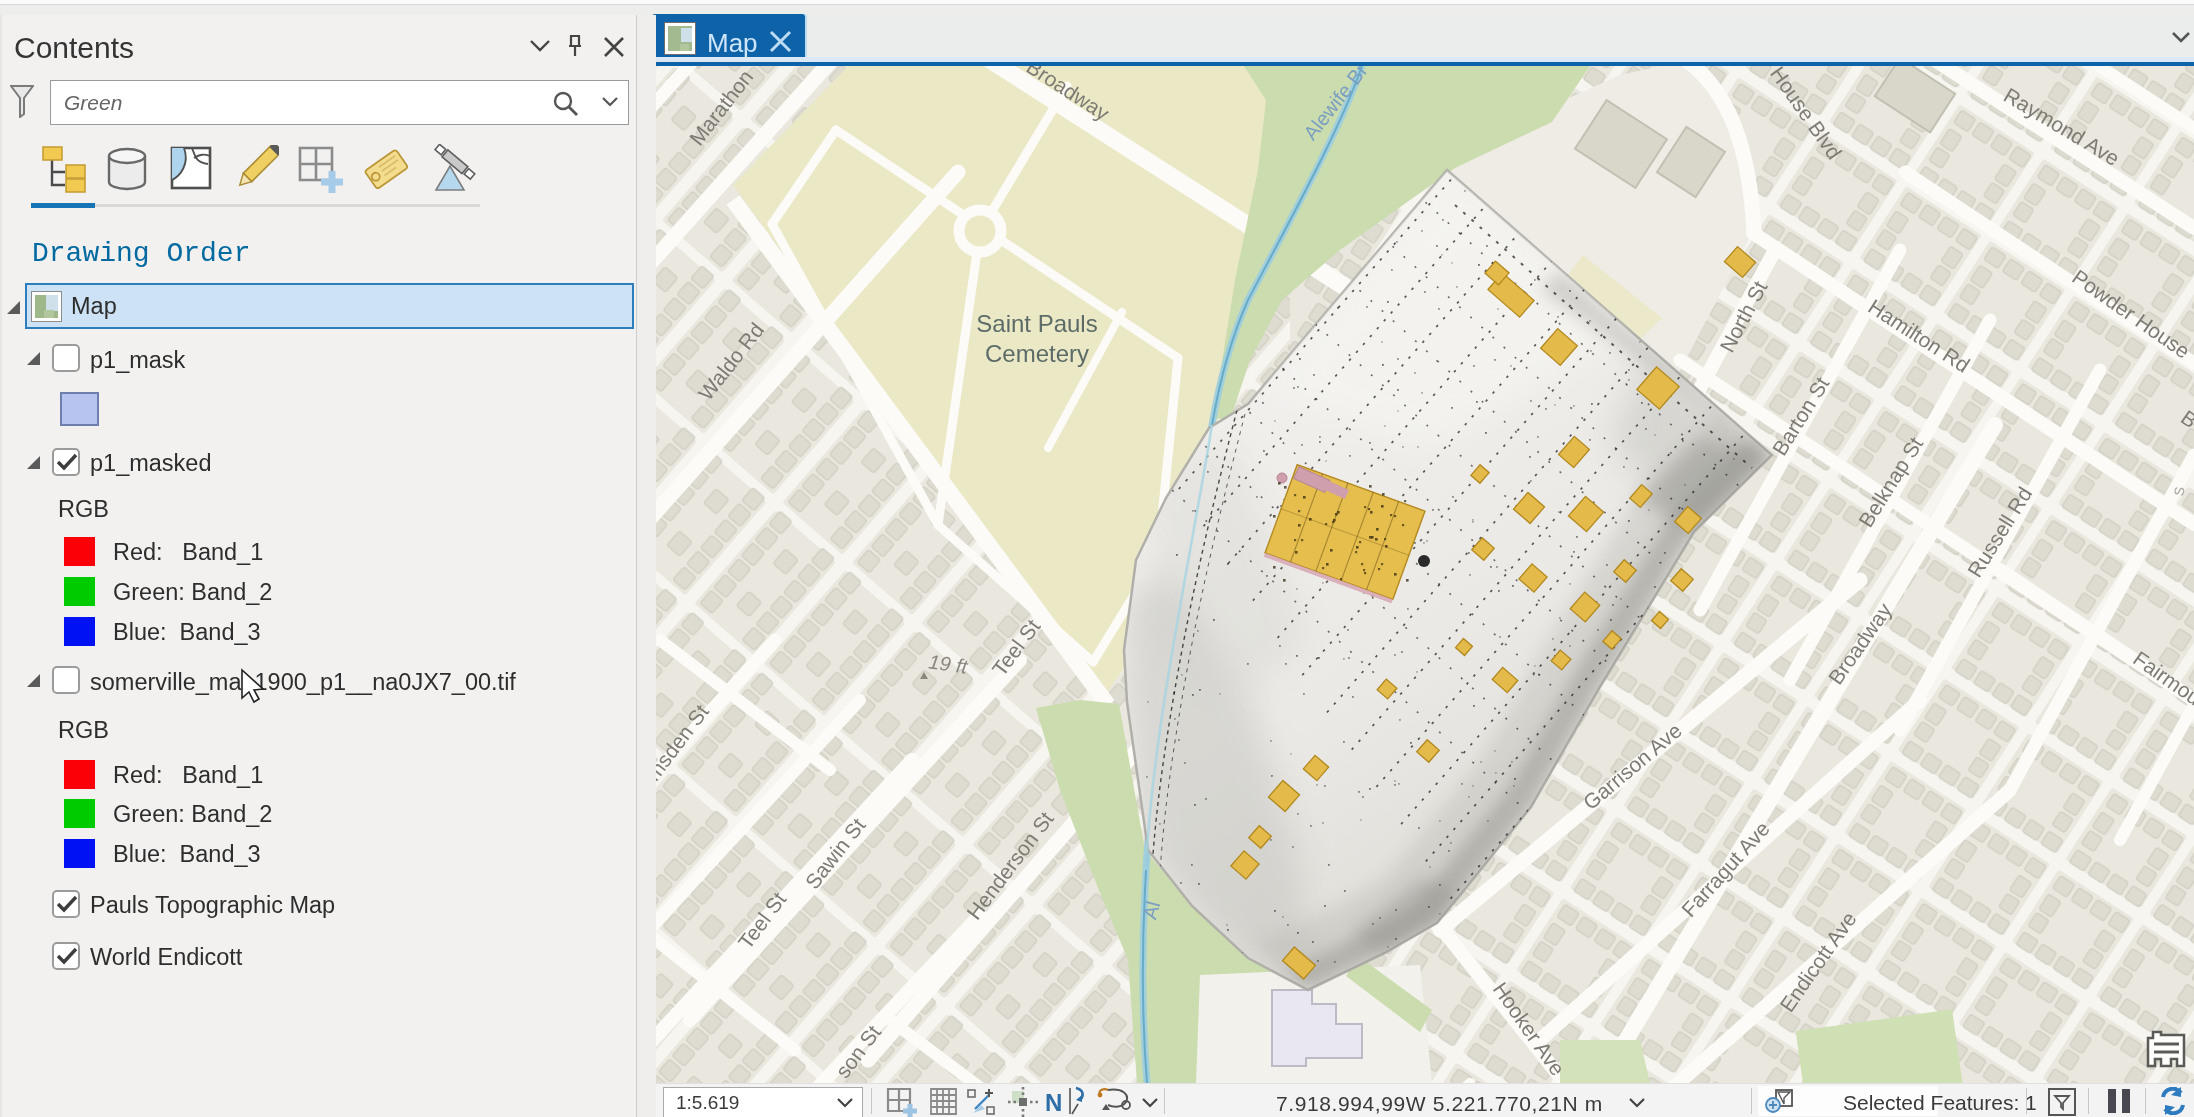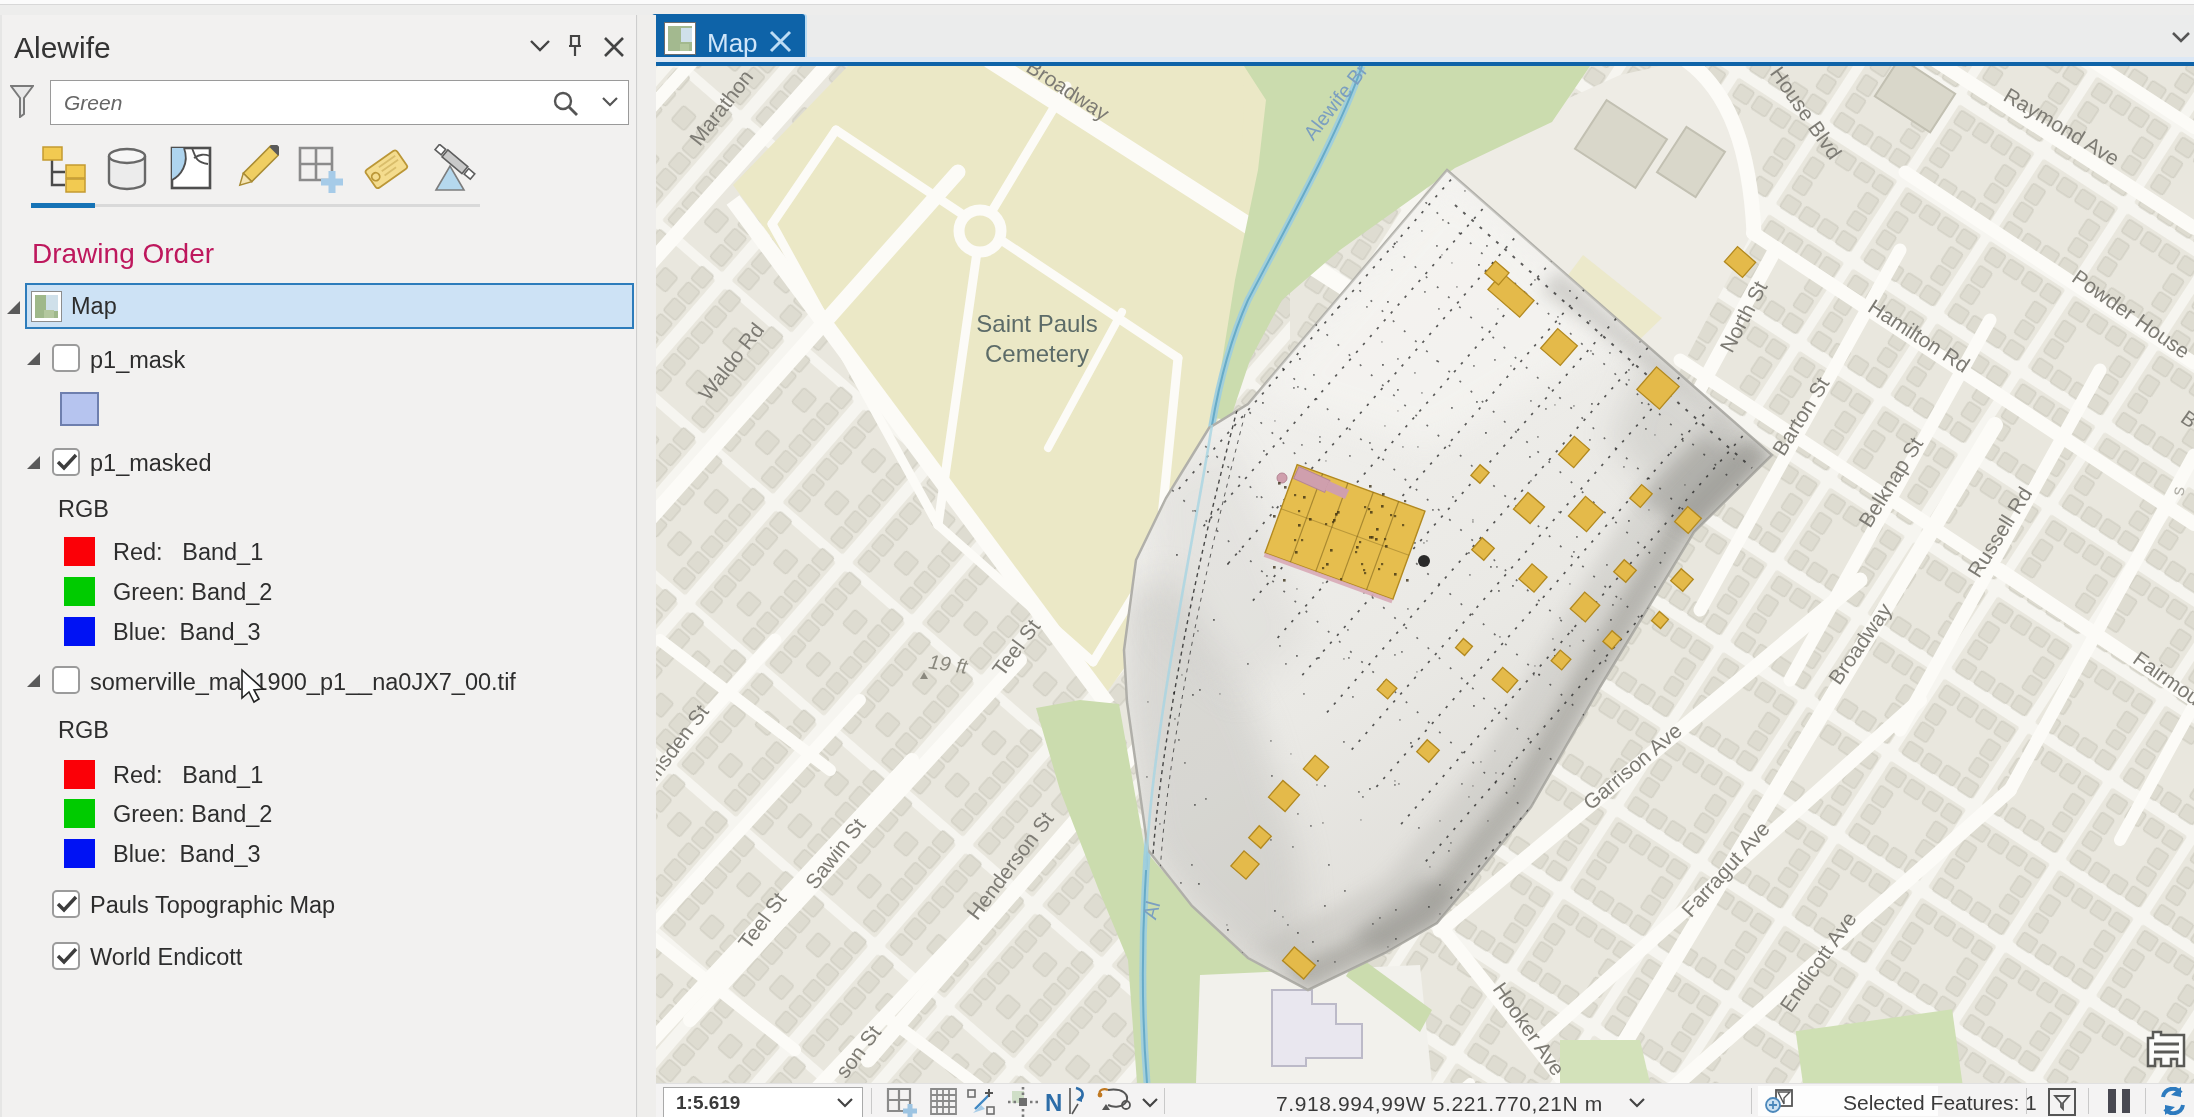--- a/index.html
+++ b/index.html
@@ -8,21 +8,21 @@
 .abs{position:absolute;}
 
 #topstrip{left:0;top:0;width:2194px;height:15px;background:#ededec;border-top:4px solid #fbfbfb;box-shadow:inset 0 1px 0 #d8d8d8;}
 
 #panel{left:0;top:15px;width:637px;height:1102px;background:#f2f1f0;border-right:1px solid #cecece;border-left:2px solid #e6e6e5;}
 #splitter{left:638px;top:15px;width:18px;height:1102px;background:#efeeec;}
 #ptitle{left:14px;top:31px;font-size:30px;color:#343434;}
 .pbtn{color:#444;}
 #searchbox{left:50px;top:80px;width:579px;height:45px;background:#fff;border:1px solid #9a9a9a;}
 #searchtxt{left:64px;top:91px;font-style:italic;color:#666;font-size:21px;}
-#drawword{left:32px;top:238px;font-size:28px;color:#be185d;}
+#drawword{left:32px;top:238px;font-size:28px;color:#0369a1;font-family:Liberation Mono, monospace;}
 
 .trow{position:absolute;font-size:23.5px;color:#2d2d2d;}
 #maprow{left:25px;top:283px;width:609px;height:46px;background:#cde2f5;border:2px solid #2d7cbb;}
 .cb{position:absolute;width:28px;height:28px;background:#fff;border:2px solid #9b9b9b;border-radius:5px;}
 .sw{position:absolute;width:31px;height:29px;}
 
 #tabstrip{left:656px;top:15px;width:1538px;height:47px;background:#ebecec;}
 #tab{left:652px;top:14px;width:153px;height:48px;background:#0e63a8;border-radius:3px 3px 0 0;box-shadow:2px 0 0 #b9dcf3;}
 #tabline{left:656px;top:62px;width:1538px;height:4px;background:#0e63a8;}
 #maptext{left:707px;top:28px;font-size:26px;color:#cfe6fa;}
@@ -737,21 +737,21 @@
   <div id="maptext" class="abs">Map</div>
   <svg class="abs" style="left:768px;top:29px" width="25" height="25" viewBox="0 0 25 25">
       <path d="M3 3 L22 22 M22 3 L3 22" stroke="#bcdcf4" stroke-width="3" fill="none"></path>
     </svg>
   <svg class="abs" style="left:2171px;top:31px" width="20" height="13" viewBox="0 0 20 13">
       <path d="M2 2 L10 10 L18 2" stroke="#555" stroke-width="2.5" fill="none"></path>
     </svg>
 
   <div id="panel" class="abs"></div>
   <div id="splitter" class="abs"></div>
-  <div id="ptitle" class="abs">Alewife</div>
+  <div id="ptitle" class="abs">Contents</div>
   <svg class="abs pbtn" style="left:529px;top:38px" width="22" height="15" viewBox="0 0 22 15">
       <path d="M2 3 L11 12 L20 3" stroke="#444" stroke-width="2.4" fill="none"></path>
     </svg>
   <svg class="abs pbtn" style="left:566px;top:35px" width="18" height="22" viewBox="0 0 18 22">
       <path d="M5 1 L13 1 L13 11 L5 11 Z M3 11 L15 11 M9 11 L9 21" stroke="#444" stroke-width="2.2" fill="none"></path>
     </svg>
   <svg class="abs pbtn" style="left:603px;top:36px" width="22" height="22" viewBox="0 0 22 22">
       <path d="M2 2 L20 20 M20 2 L2 20" stroke="#444" stroke-width="2.6" fill="none"></path>
     </svg>
 
@@ -872,21 +872,21 @@
     </svg>
   <div class="trow" style="left:90px;top:892px;">Pauls Topographic Map</div>
   <div class="cb" style="left:52px;top:942px;"></div>
   <svg class="abs" style="left:55px;top:946px" width="24" height="20" viewBox="0 0 24 20">
       <path d="M3 10 L9 16 L21 3" stroke="#3d3d3d" stroke-width="3.4" fill="none"></path>
     </svg>
   <div class="trow" style="left:90px;top:944px;">World Endicott</div>
 
   <div id="statusbar" class="abs">
     <div id="scalebox"></div>
-    <div class="abs" style="left:20px;top:8px;font-size:19px;font-weight:bold;">1:5.619</div>
+    <div class="abs" style="left:20px;top:8px;font-size:19px;">1:5.619</div>
     <svg class="abs" style="left:180px;top:13px" width="18" height="12" viewBox="0 0 18 12">
         <path d="M2 2 L9 9 L16 2" stroke="#444" stroke-width="2.2" fill="none"></path>
       </svg>
     <div class="sep" style="left:215px;"></div>
     <svg class="abs" style="left:230px;top:3px" width="34" height="30" viewBox="0 0 34 30">
       <path d="M2 2 L24 2 L24 24 L2 24 Z M13 2 L13 24 M2 13 L24 13" stroke="#8a8a8a" stroke-width="2.2" fill="none"></path>
       <path d="M24 17 L24 30 M17 24 L31 24" stroke="#9dc4e2" stroke-width="5"></path>
     </svg>
     <svg class="abs" style="left:274px;top:4px" width="27" height="27" viewBox="0 0 27 27">
       <path d="M1 1 H26 V26 H1 Z M1 7 H26 M1 13 H26 M1 19 H26 M7 1 V26 M13 1 V26 M19 1 V26" stroke="#8a8a8a" stroke-width="1.8" fill="none"></path>

